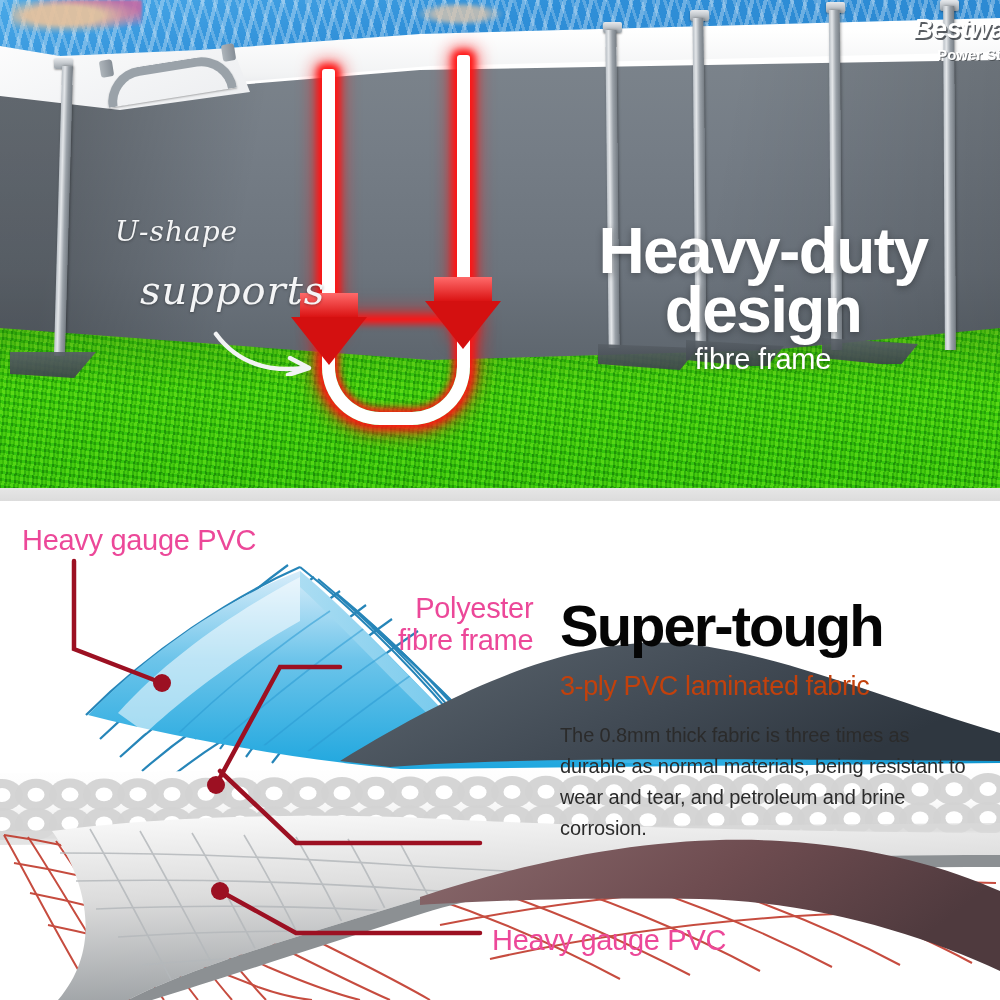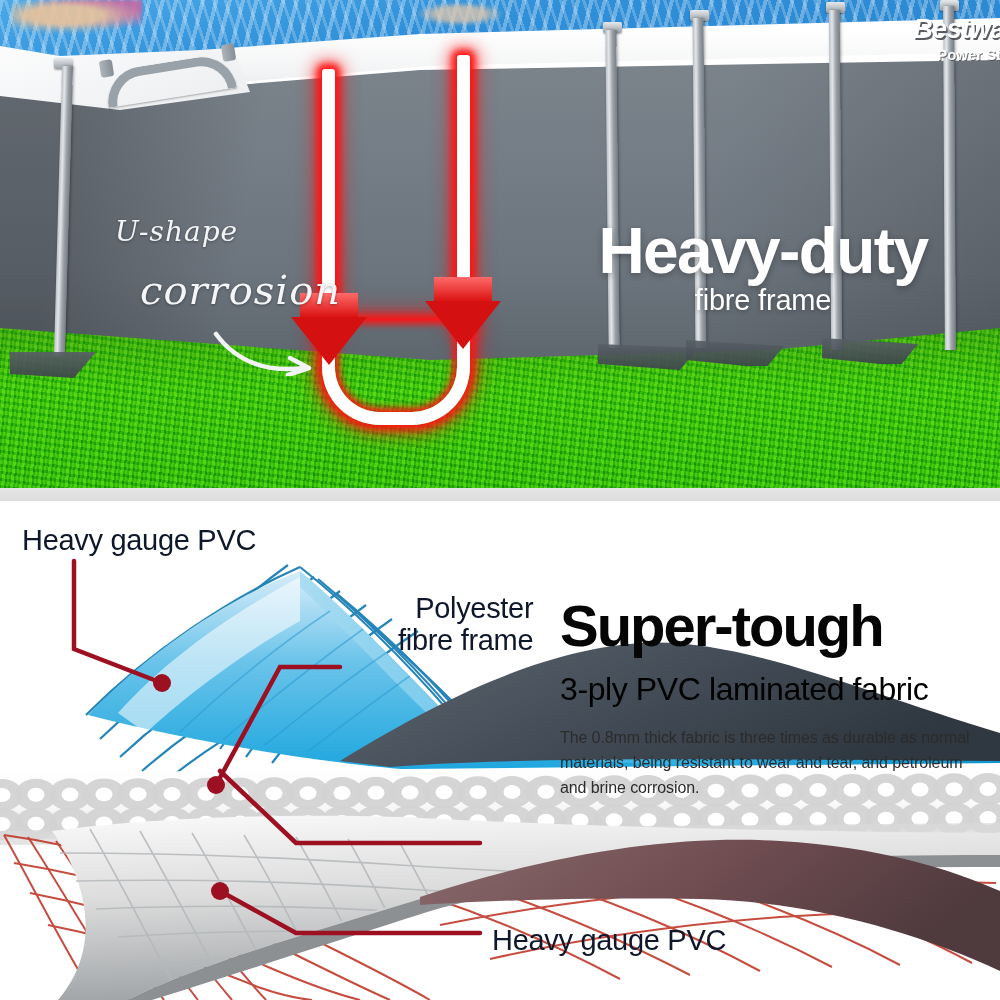--- a/index.html
+++ b/index.html
@@ -165,30 +165,30 @@
 
   
   #divider { position:absolute; left:0; top:488px; width:1000px; height:13px;
     background:linear-gradient(180deg,#e6e6e6,#dcdcdc); }
 
   
   #bottom-panel { position:absolute; left:0; top:501px; width:1000px; height:499px; background:#ffffff; }
 
   .svg-layer { position:absolute; left:0; top:0; width:1000px; height:499px; }
 
-  .lbl { position:absolute; color:#0f172a; font-weight:400; letter-spacing:-.3px; line-height:1.1; }
+  .lbl { position:absolute; color:#ec4899; font-weight:400; letter-spacing:-.3px; line-height:1.1; }
   #lbl-hg-top { left:22px; top:24px; font-size:29px; }
   #lbl-poly   { left:398px; top:92px; font-size:29px; text-align:right; }
   #lbl-hg-bot { left:492px; top:925px; font-size:29px; }
 
   .st-block { position:absolute; right:20px; top:98px; width:420px; }
   .st-title { color:#050505; font-weight:700; font-size:58px; line-height:.93;
               letter-spacing:-2px; }
-  .st-sub { color:#000000; font-weight:400; font-size:32px; margin-top:18px; letter-spacing:-.4px; }
-  .st-body { color:#2b2b2b; font-weight:400; font-size:16px; line-height:1.55;
+  .st-sub { color:#c2410c; font-weight:400; font-size:27px; margin-top:18px; letter-spacing:-.4px; }
+  .st-body { color:#2b2b2b; font-weight:400; font-size:20px; line-height:1.55;
              margin-top:18px; letter-spacing:-.1px; }
 </style>
 </head>
 <body>
 
 <div id="page">
 
   <div id="top-panel">
 
     <div class="grass"></div>
@@ -237,29 +237,30 @@
         <div class="arrow-stem" style="left:0px;  top:238px;"></div>
         <div class="arrow-head" style="left:-9px; top:262px;"></div>
       </div>
       <div>
         <div class="arrow-stem" style="left:134px; top:222px;"></div>
         <div class="arrow-head" style="left:125px; top:246px;"></div>
       </div>
     </div>
 
     <div class="handwrite" id="hw-l1">U-shape</div>
-    <div class="handwrite" id="hw-l2">corrosion</div>
+    <div class="handwrite" id="hw-l2">supports</div>
 
     <svg class="hw-arrow" viewBox="0 0 110 46">
       <path d="M4,4 C26,34 58,42 92,38" fill="none" stroke="#f2f3f4" stroke-width="4.5" stroke-linecap="round"></path>
       <path d="M78,28 L97,38 L76,45" fill="none" stroke="#f2f3f4" stroke-width="4.5" stroke-linecap="round" stroke-linejoin="round"></path>
     </svg>
 
     <div class="hd-block">
       <div class="hd-title">Heavy-duty</div>
+      <div class="hd-title">design</div>
       <div class="hd-sub" style="margin-top:2px;">fibre frame</div>
     </div>
 
     <div class="logo">
       <div class="logo-main">Bestwa</div>
       <div class="logo-sub">Power Stee</div>
     </div>
   </div>
 
   <div id="divider"></div>

